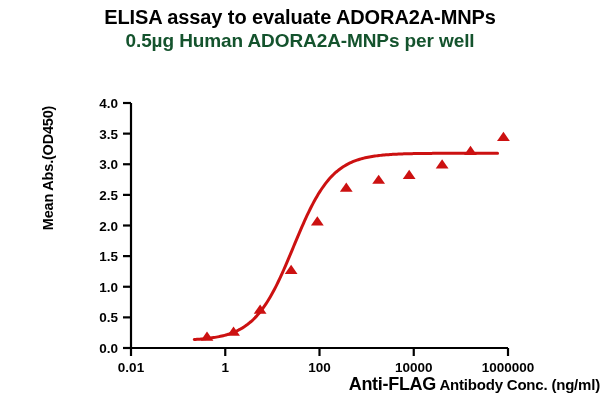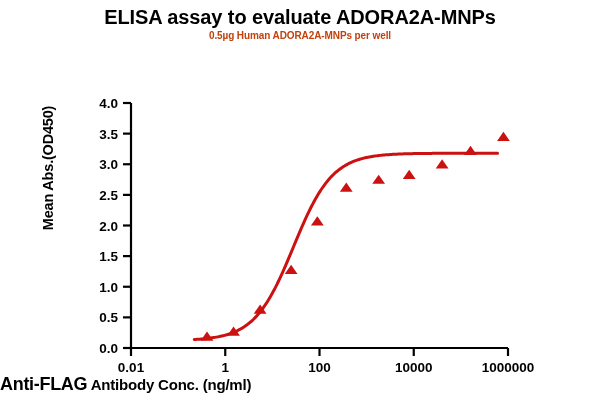--- a/index.html
+++ b/index.html
@@ -29,24 +29,24 @@
     text-align: center;
     line-height: 1.12;
   }
   #chart-title {
     font-size: 20px;
     font-weight: bold;
     letter-spacing: -0.1px;
     color: #000000;
   }
   #chart-subtitle {
-    font-size: 10px;
+    font-size: 19px;
     font-weight: bold;
     letter-spacing: -0.1px;
-    color: #c2410c;
+    color: #14532d;
     margin-top: 2px;
   }
   
   #ylabel {
     position: absolute;
     left: -52px;
     top: 160px;
     width: 200px;
     text-align: center;
     transform: rotate(-90deg);
@@ -54,21 +54,21 @@
     font-size: 14.5px;
     font-weight: bold;
     letter-spacing: -0.2px;
     white-space: nowrap;
   }
   #xlabel {
     position: absolute;
     left: 0;
     top: 374px;
     width: 600px;
-    text-align: left;
+    text-align: right;
     white-space: nowrap;
   }
   #xlabel .xlabel-strong {
     font-size: 18px;
     font-weight: bold;
     letter-spacing: -0.3px;
   }
   #xlabel .xlabel-rest {
     font-size: 15px;
     font-weight: bold;

